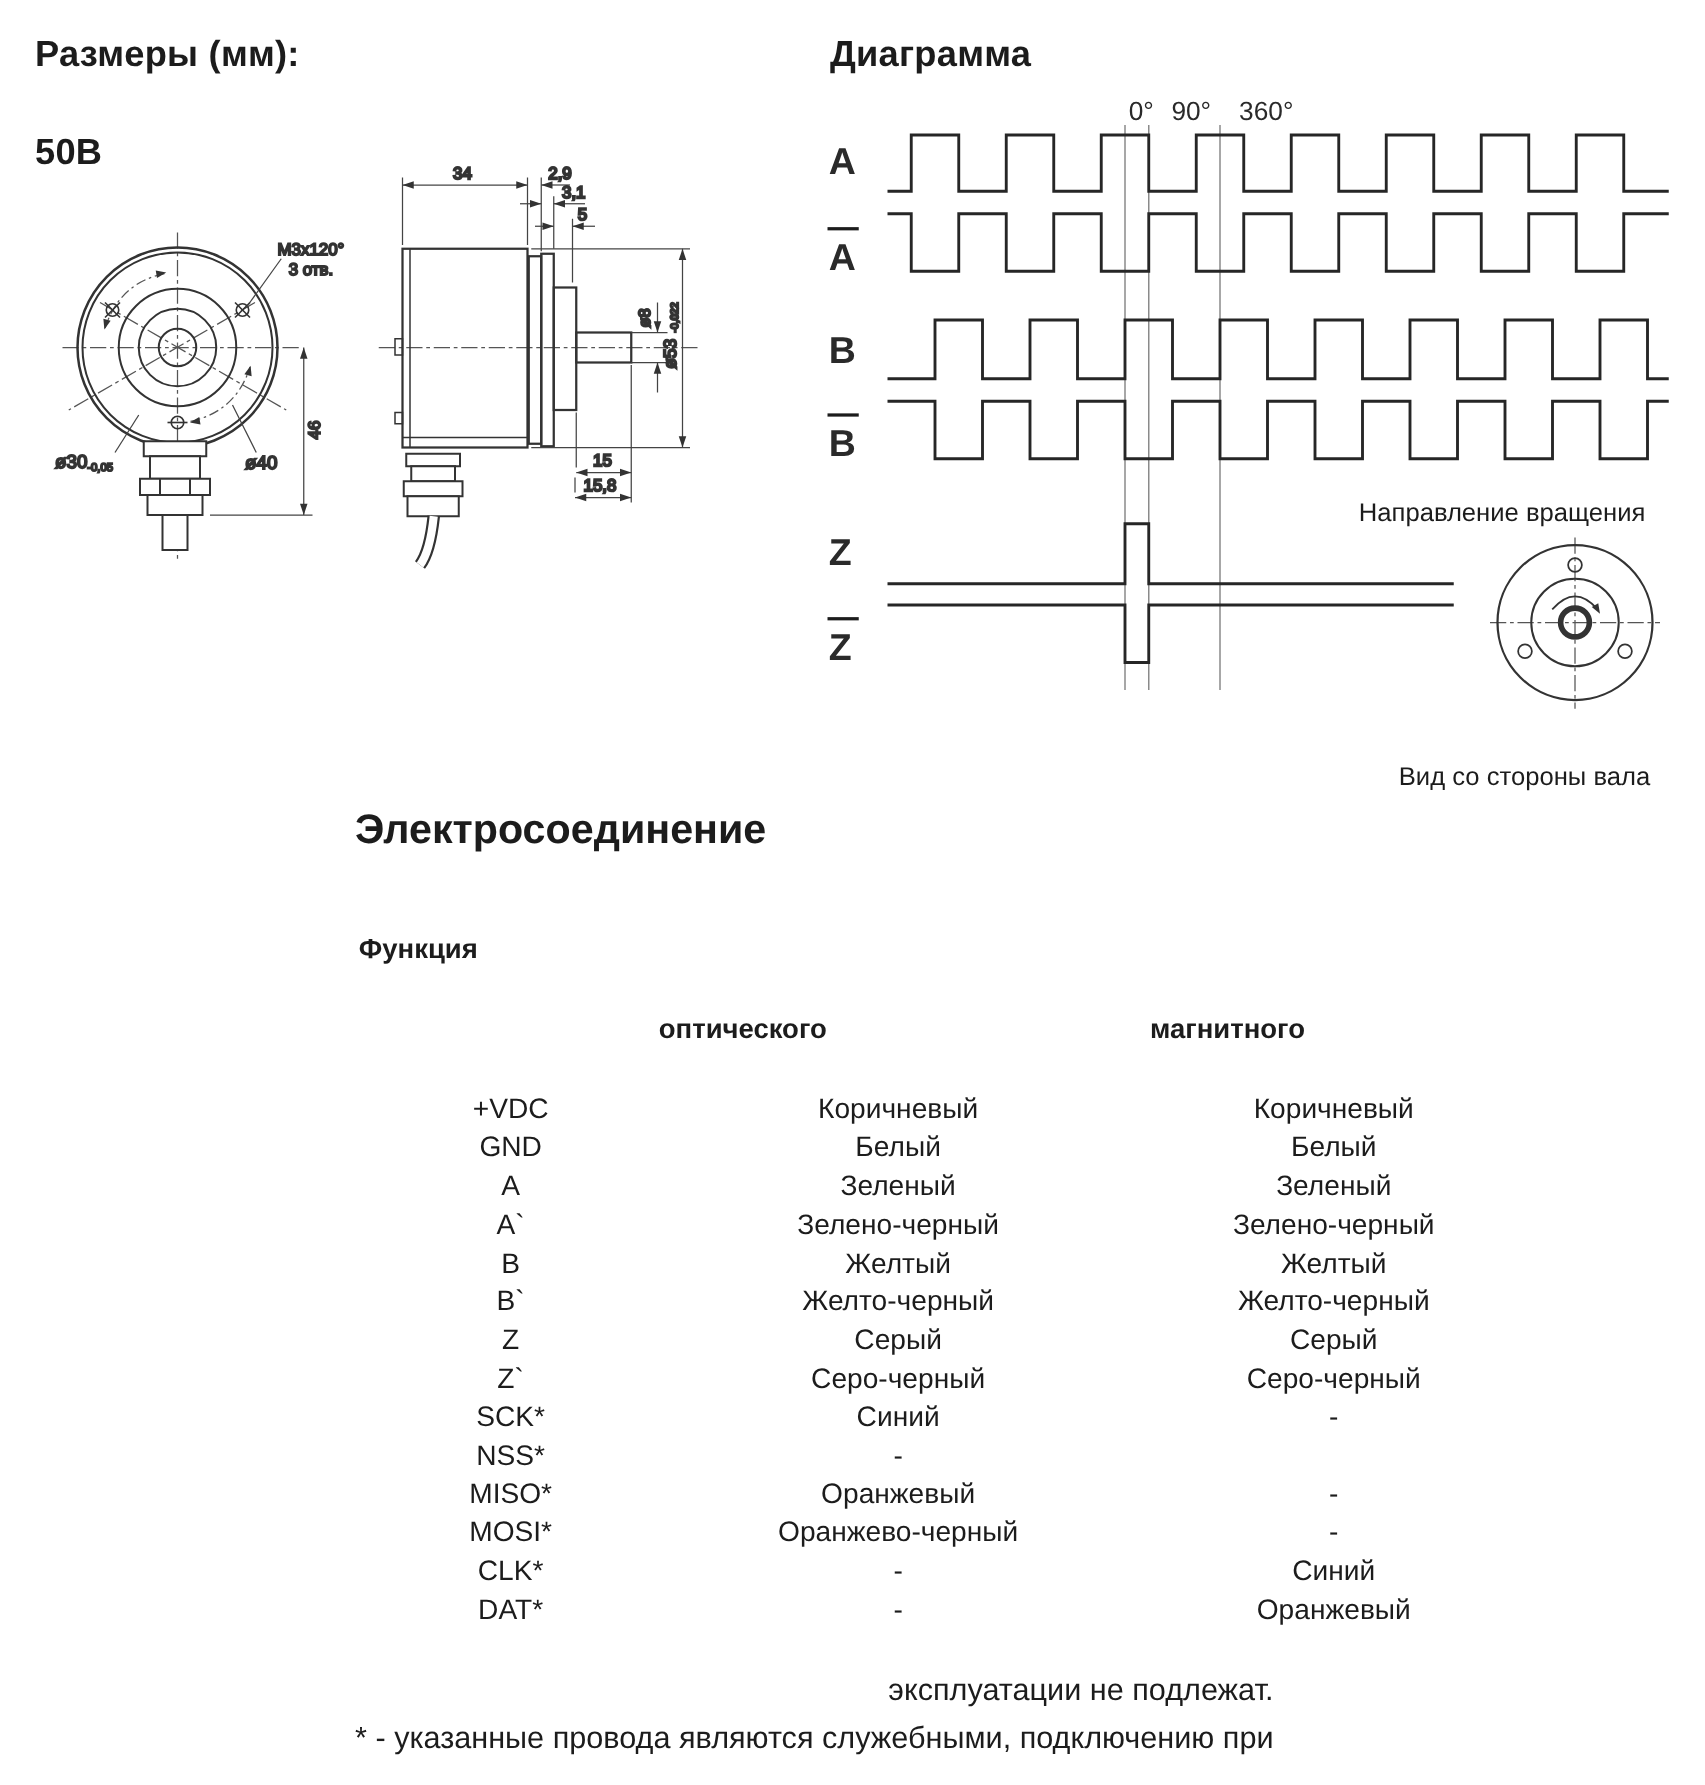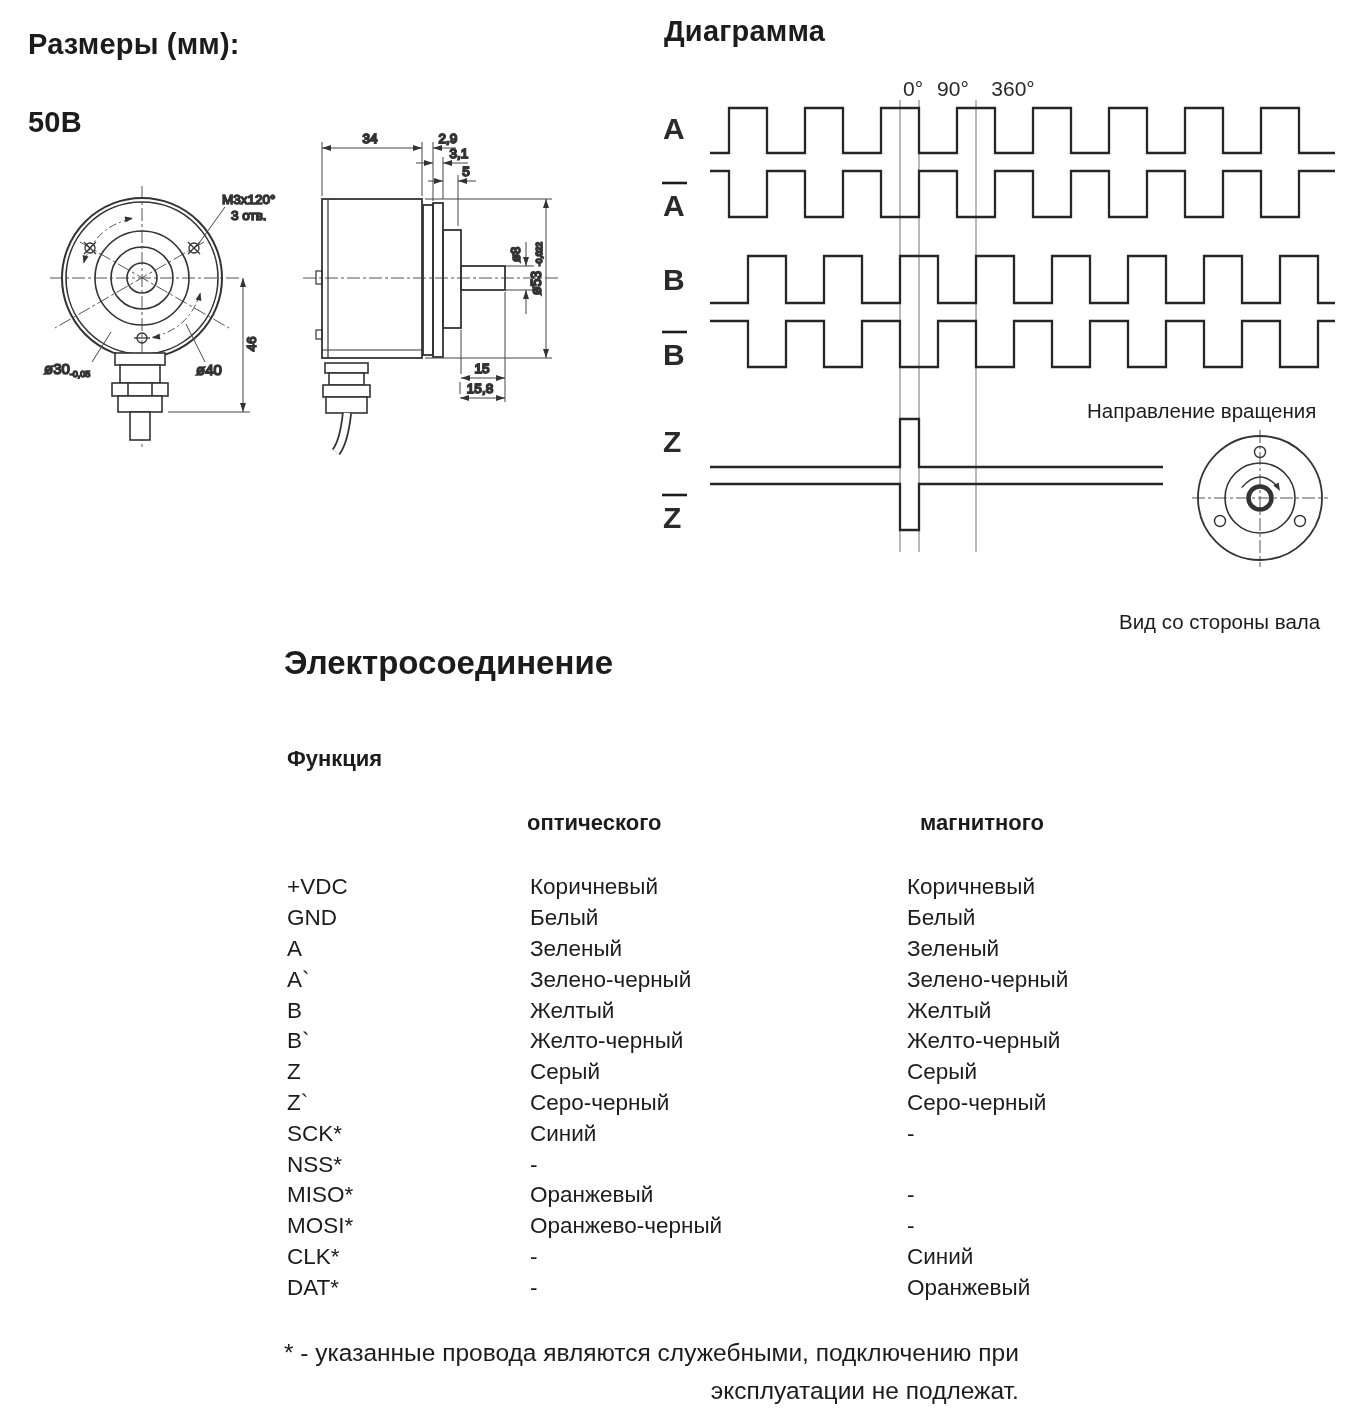--- a/index.html
+++ b/index.html
@@ -10,21 +10,21 @@
   }
   .abs { position:absolute;text-align:right; }
   .h1 { font-size:29px; font-weight:bold; letter-spacing:0.2px; }
   .h1-big { font-size:33px; font-weight:bold; }
   .th { font-size:22px; font-weight:bold; }
   .caption { font-size:20.5px; }
   svg { position:absolute; left:0; top:0; }
   svg text { font-family:"Liberation Sans", sans-serif; fill:#2a2a2a; }
   .wiring-table { position:absolute; left:287px; top:872px; font-size:22.5px; }
   .trow { display:grid; grid-template-columns:243px 377px 320px; height:30.8px; align-items:center; }
-  .trow span { white-space:nowrap; }
+  .trow span { white-space:nowrap;text-align:center; }
   .footnote { font-size:24.5px; line-height:38px; }
 </style>
 </head>
 <body>
 
 <div class="page">
 
   <svg width="1364" height="625" viewBox="0 0 1364 625">
 
     <g stroke="#333" fill="none" stroke-width="1.6">
@@ -221,21 +221,21 @@
         <circle cx="1220" cy="521" r="5.5"></circle>
         <circle cx="1300" cy="521" r="5.5"></circle>
       </g>
       <path d="M1241.8,487.5 Q1260,466.5 1278.2,487.5" stroke-width="1.4"></path>
       <polygon points="1280,491 1278.6,482.6 1273.4,485.6" fill="#333" stroke="none"></polygon>
     </g>
   </svg>
 
   <div class="abs h1" style="left:28px; top:28px;">Размеры (мм):</div>
   <div class="abs h1" style="left:28px; top:106px;">50В</div>
-  <div class="abs h1" style="left:664px; top:15px;">Диаграмма</div>
+  <div class="abs h1" style="left:664px; top:28px;">Диаграмма</div>
 
   <div class="abs caption" style="left:1087px; top:399px;">Направление вращения</div>
   <div class="abs caption" style="left:1119px; top:610px;">Вид со стороны вала</div>
 
   <div class="abs h1-big" style="left:284px; top:644px;">Электросоединение</div>
 
   <div class="abs th" style="left:287px; top:746px;">Функция</div>
   <div class="abs th" style="left:527px; top:810px;">оптического</div>
   <div class="abs th" style="left:904px; top:810px;margin-left:16px;">магнитного</div>
 
@@ -305,16 +305,16 @@
         <span>Синий</span>
       </div>
       <div class="trow">
         <span>DAT*</span>
         <span>-</span>
         <span>Оранжевый</span>
       </div>
     </div>
 
   <div class="abs footnote" style="left:284px; top:1334px;">
+    <div>эксплуатации не подлежат.</div>
     <div>* - указанные провода являются служебными, подключению при</div>
-    <div>эксплуатации не подлежат.</div>
   </div>
 </div>
 
 </body></html>

